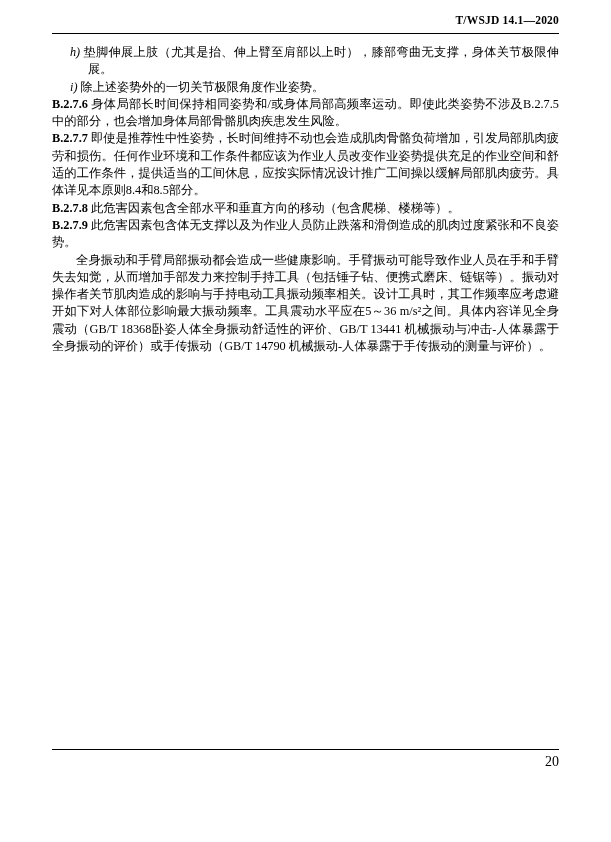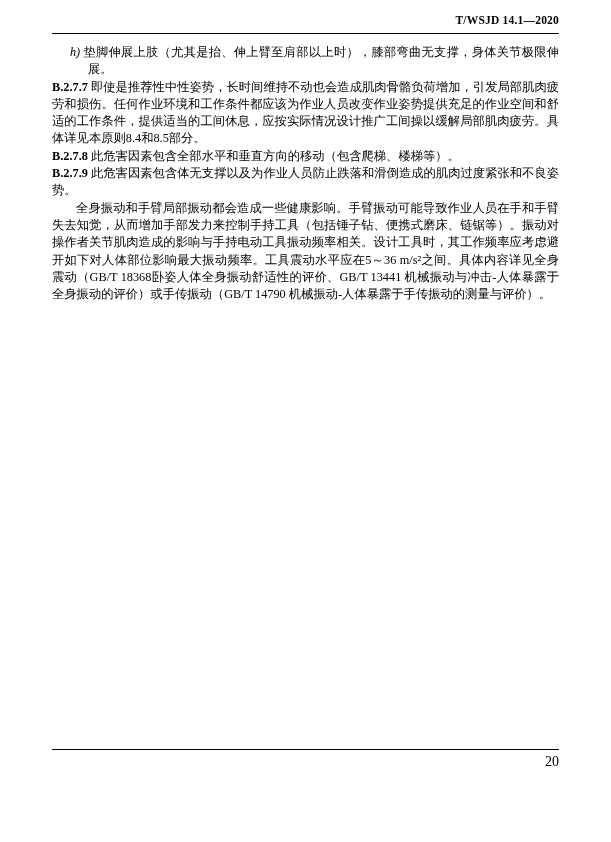--- a/index.html
+++ b/index.html
@@ -100,21 +100,23 @@
 
 <div class="page">
 
   <div class="header">T/WSJD 14.1—2020</div>
   <div class="header-rule"></div>
 
   <div class="content">
 
     <p class="item-h"><span class="item-lbl">h)</span><span>垫脚伸展上肢（尤其是抬、伸上臂至肩部以上时），膝部弯曲无支撑，身体关节极限伸展。</span></p>
 
+    <p class="item-i"><span class="item-lbl">i)</span><span>除上述姿势外的一切关节极限角度作业姿势。</span></p>
 
+    <p class="clause"><span class="num">B.2.7.6</span> <span>身体局部长时间保持相同姿势和/或身体局部高频率运动。即使此类姿势不涉及B.2.7.5中的部分，也会增加身体局部骨骼肌肉疾患发生风险。</span></p>
 
     <p class="clause"><span class="num">B.2.7.7</span> <span>即使是推荐性中性姿势，长时间维持不动也会造成肌肉骨骼负荷增加，引发局部肌肉疲劳和损伤。任何作业环境和工作条件都应该为作业人员改变作业姿势提供充足的作业空间和舒适的工作条件，提供适当的工间休息，应按实际情况设计推广工间操以缓解局部肌肉疲劳。具体详见本原则8.4和8.5部分。</span></p>
 
     <p class="clause"><span class="num">B.2.7.8</span> <span>此危害因素包含全部水平和垂直方向的移动（包含爬梯、楼梯等）。</span></p>
 
     <p class="clause"><span class="num">B.2.7.9</span> <span>此危害因素包含体无支撑以及为作业人员防止跌落和滑倒造成的肌肉过度紧张和不良姿势。</span></p>
 
 
     <p class="body-para">全身振动和手臂局部振动都会造成一些健康影响。手臂振动可能导致作业人员在手和手臂失去知觉，从而增加手部发力来控制手持工具（包括锤子钻、便携式磨床、链锯等）。振动对操作者关节肌肉造成的影响与手持电动工具振动频率相关。设计工具时，其工作频率应考虑避开如下对人体部位影响最大振动频率。工具震动水平应在5～36 m/s²之间。具体内容详见全身震动（GB/T 18368卧姿人体全身振动舒适性的评价、GB/T 13441 机械振动与冲击-人体暴露于全身振动的评价）或手传振动（GB/T 14790 机械振动-人体暴露于手传振动的测量与评价）。</p>
 

